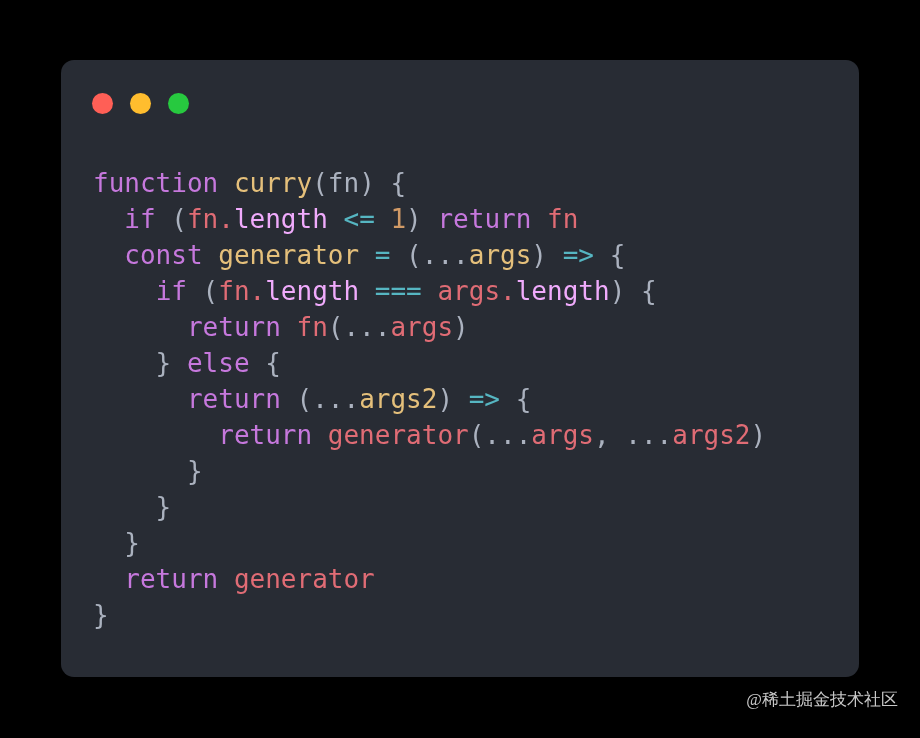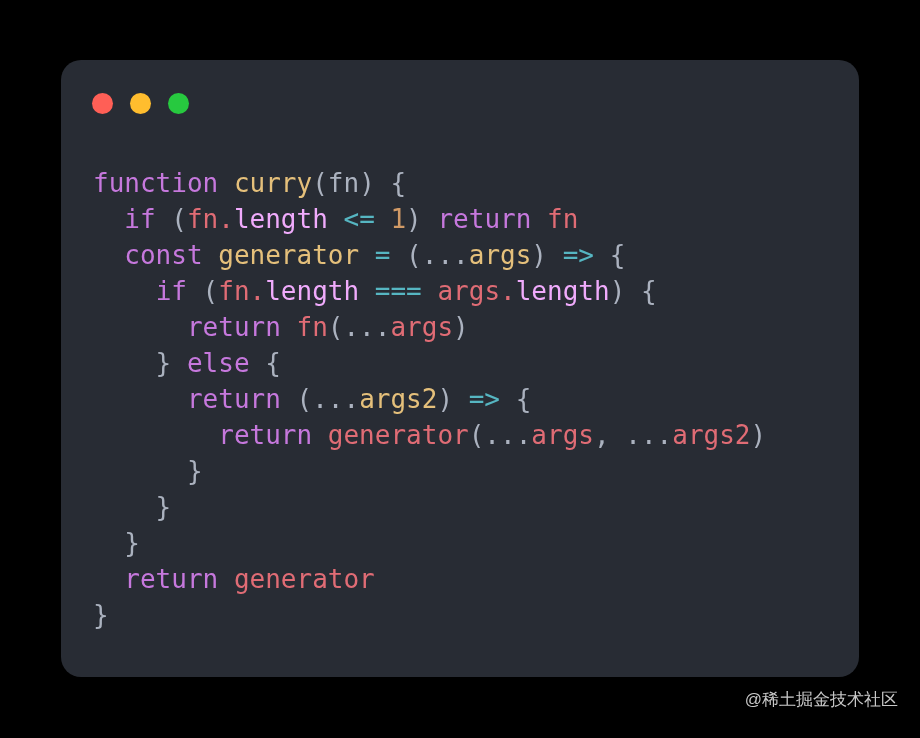--- a/index.html
+++ b/index.html
@@ -15,21 +15,21 @@
     font-family: "DejaVu Sans Mono", monospace;
   }
 
   #carbon-card {
     position: absolute;
     left: 61px;
     top: 60px;
     width: 798px;
     height: 617px;
     background: #282c34;
-    border-radius: 20px;
+    border-radius: 13px;
     box-sizing: border-box;
     overflow: hidden;
   }
 
   #window-controls {
     position: absolute;
     left: 31px;
     top: 33px;
     display: flex;
     gap: 17px;
@@ -68,21 +68,21 @@
   .tok-operator  { color: #56b6c2; }
   .tok-number    { color: #d19a66; }
   .tok-punct     { color: #abb2bf; }
   .tok-plain     { color: #abb2bf; }
 
   #watermark {
     position: absolute;
     right: 22px;
     bottom: 28px;
     color: #c8c8c8;
-    font-family: Liberation Sans, sans-serif;
+    font-family: Liberation Serif, serif;
     font-size: 17px;
     line-height: 20px;
     white-space: nowrap;
   }
 </style>
 </head>
 <body style="background: rgb(0, 0, 0);">
 
 <div id="carbon-card" style="background: rgb(40, 44, 52);">
 

